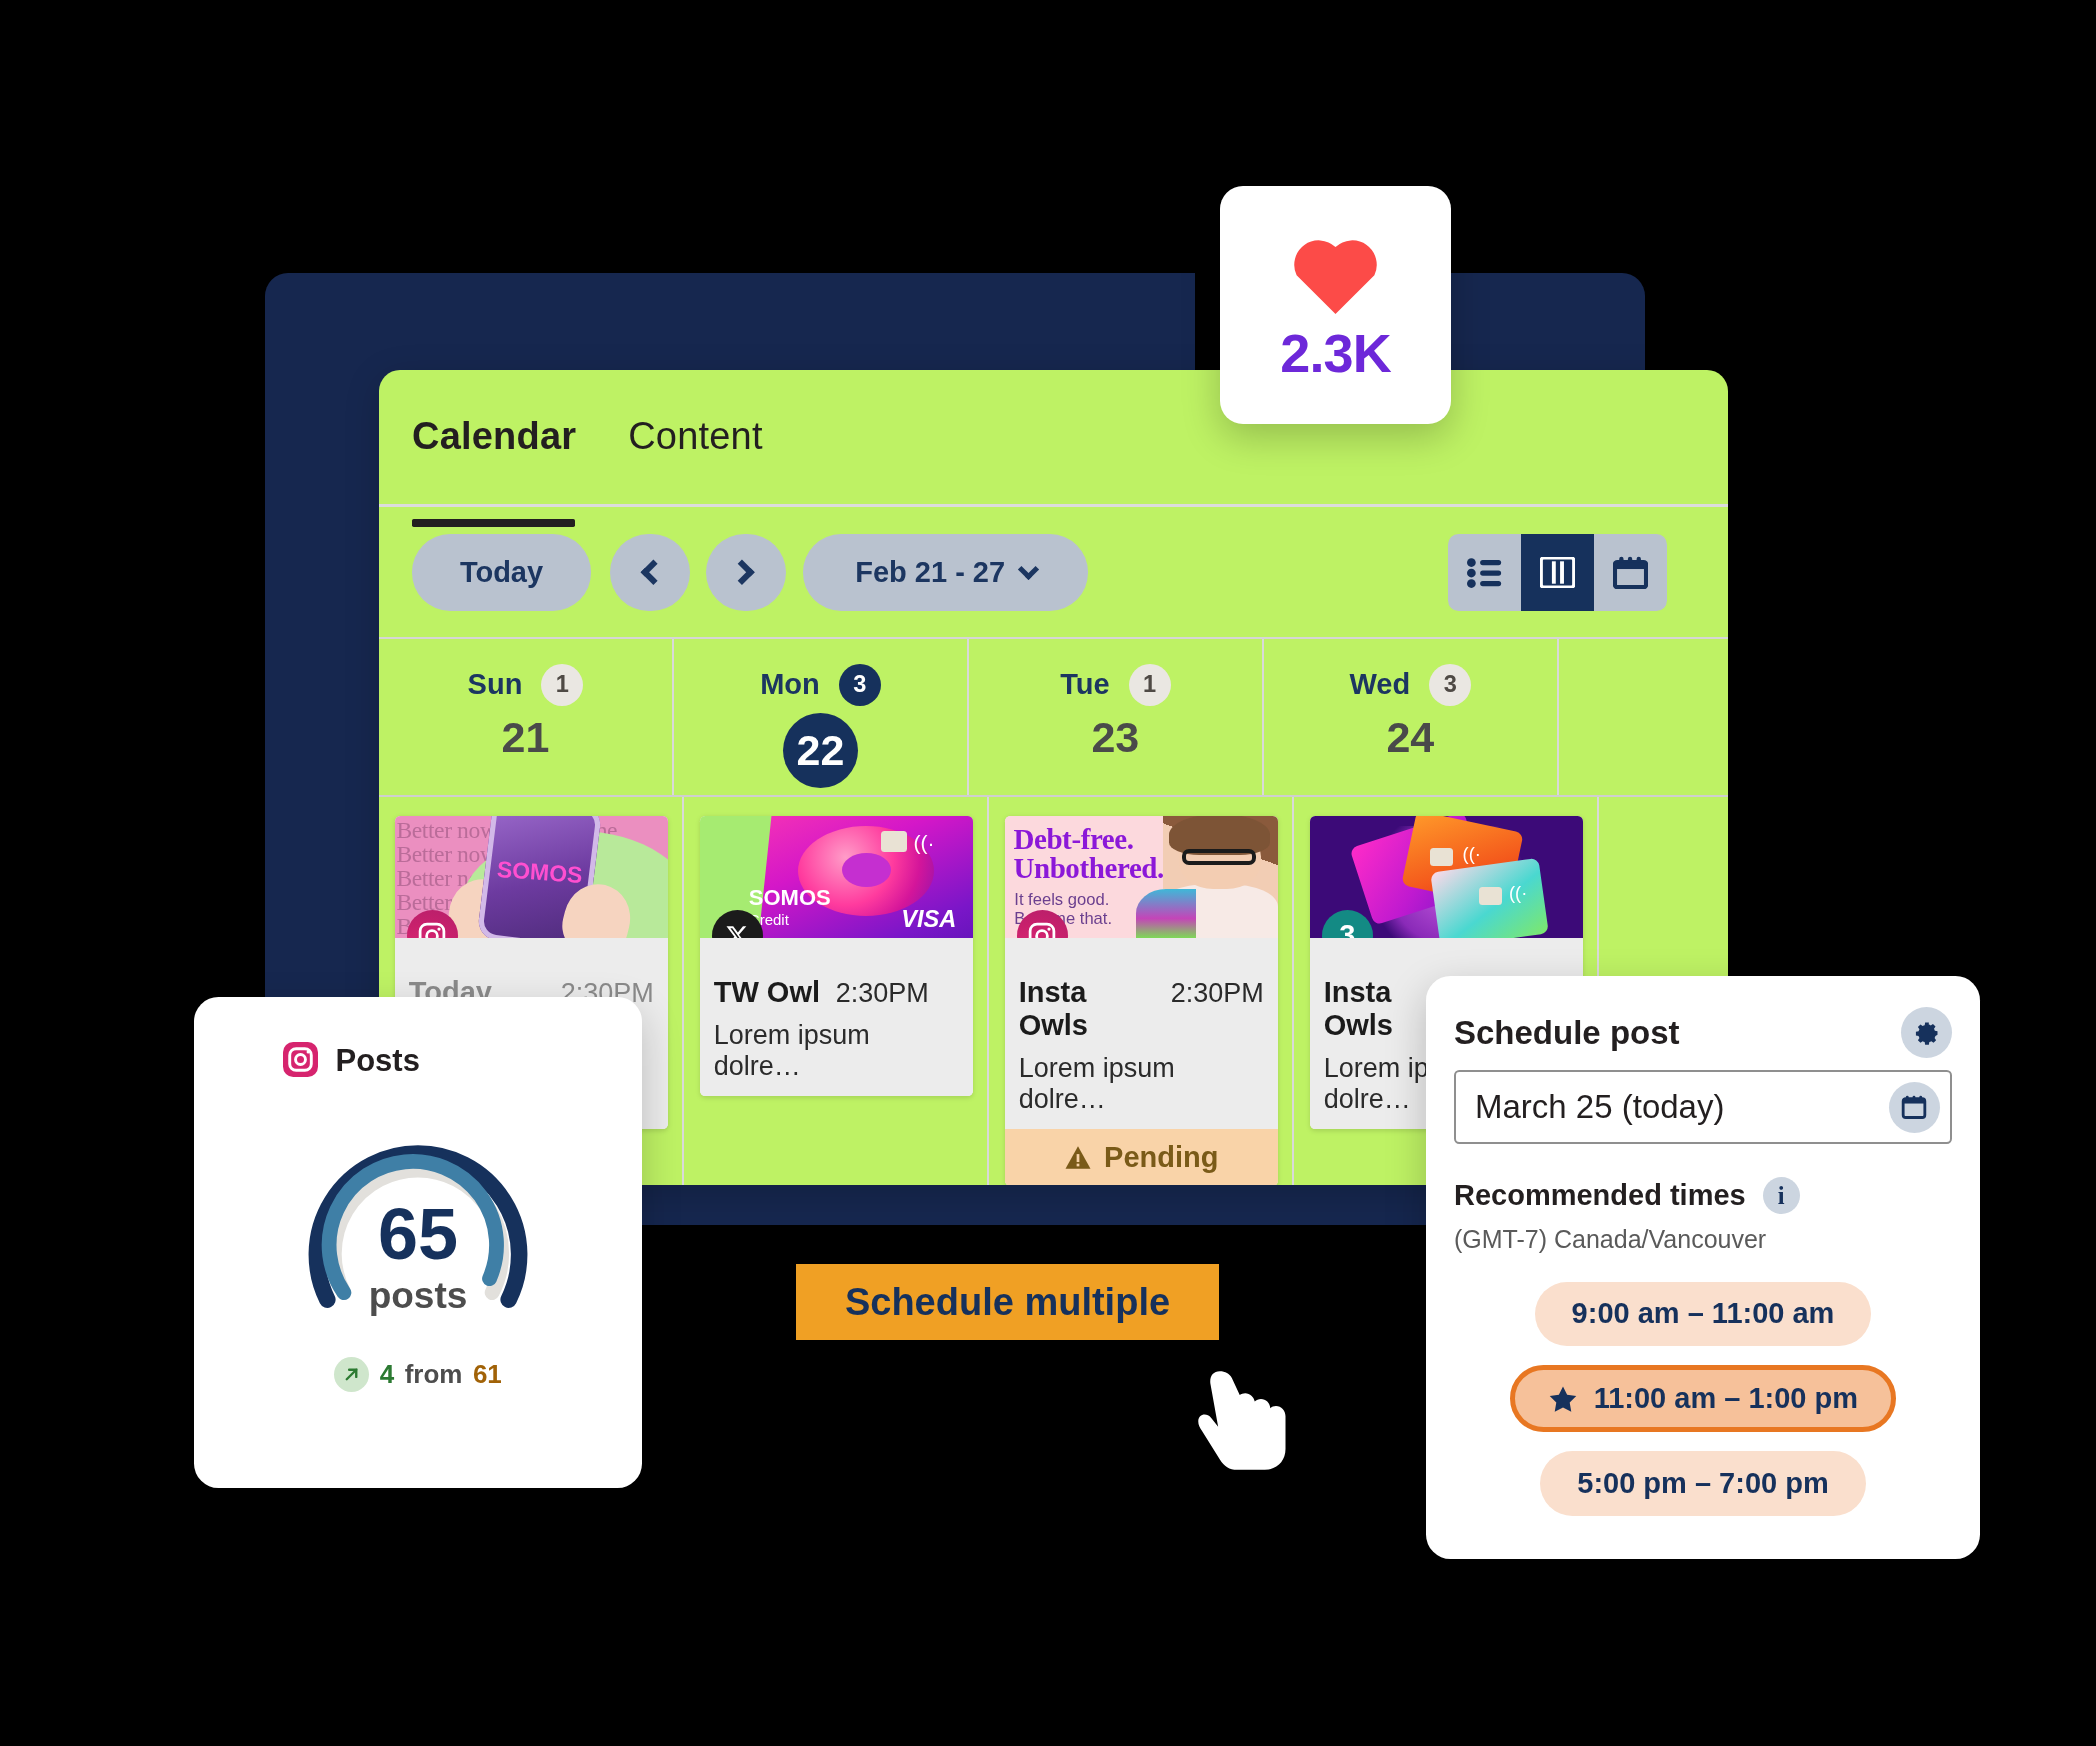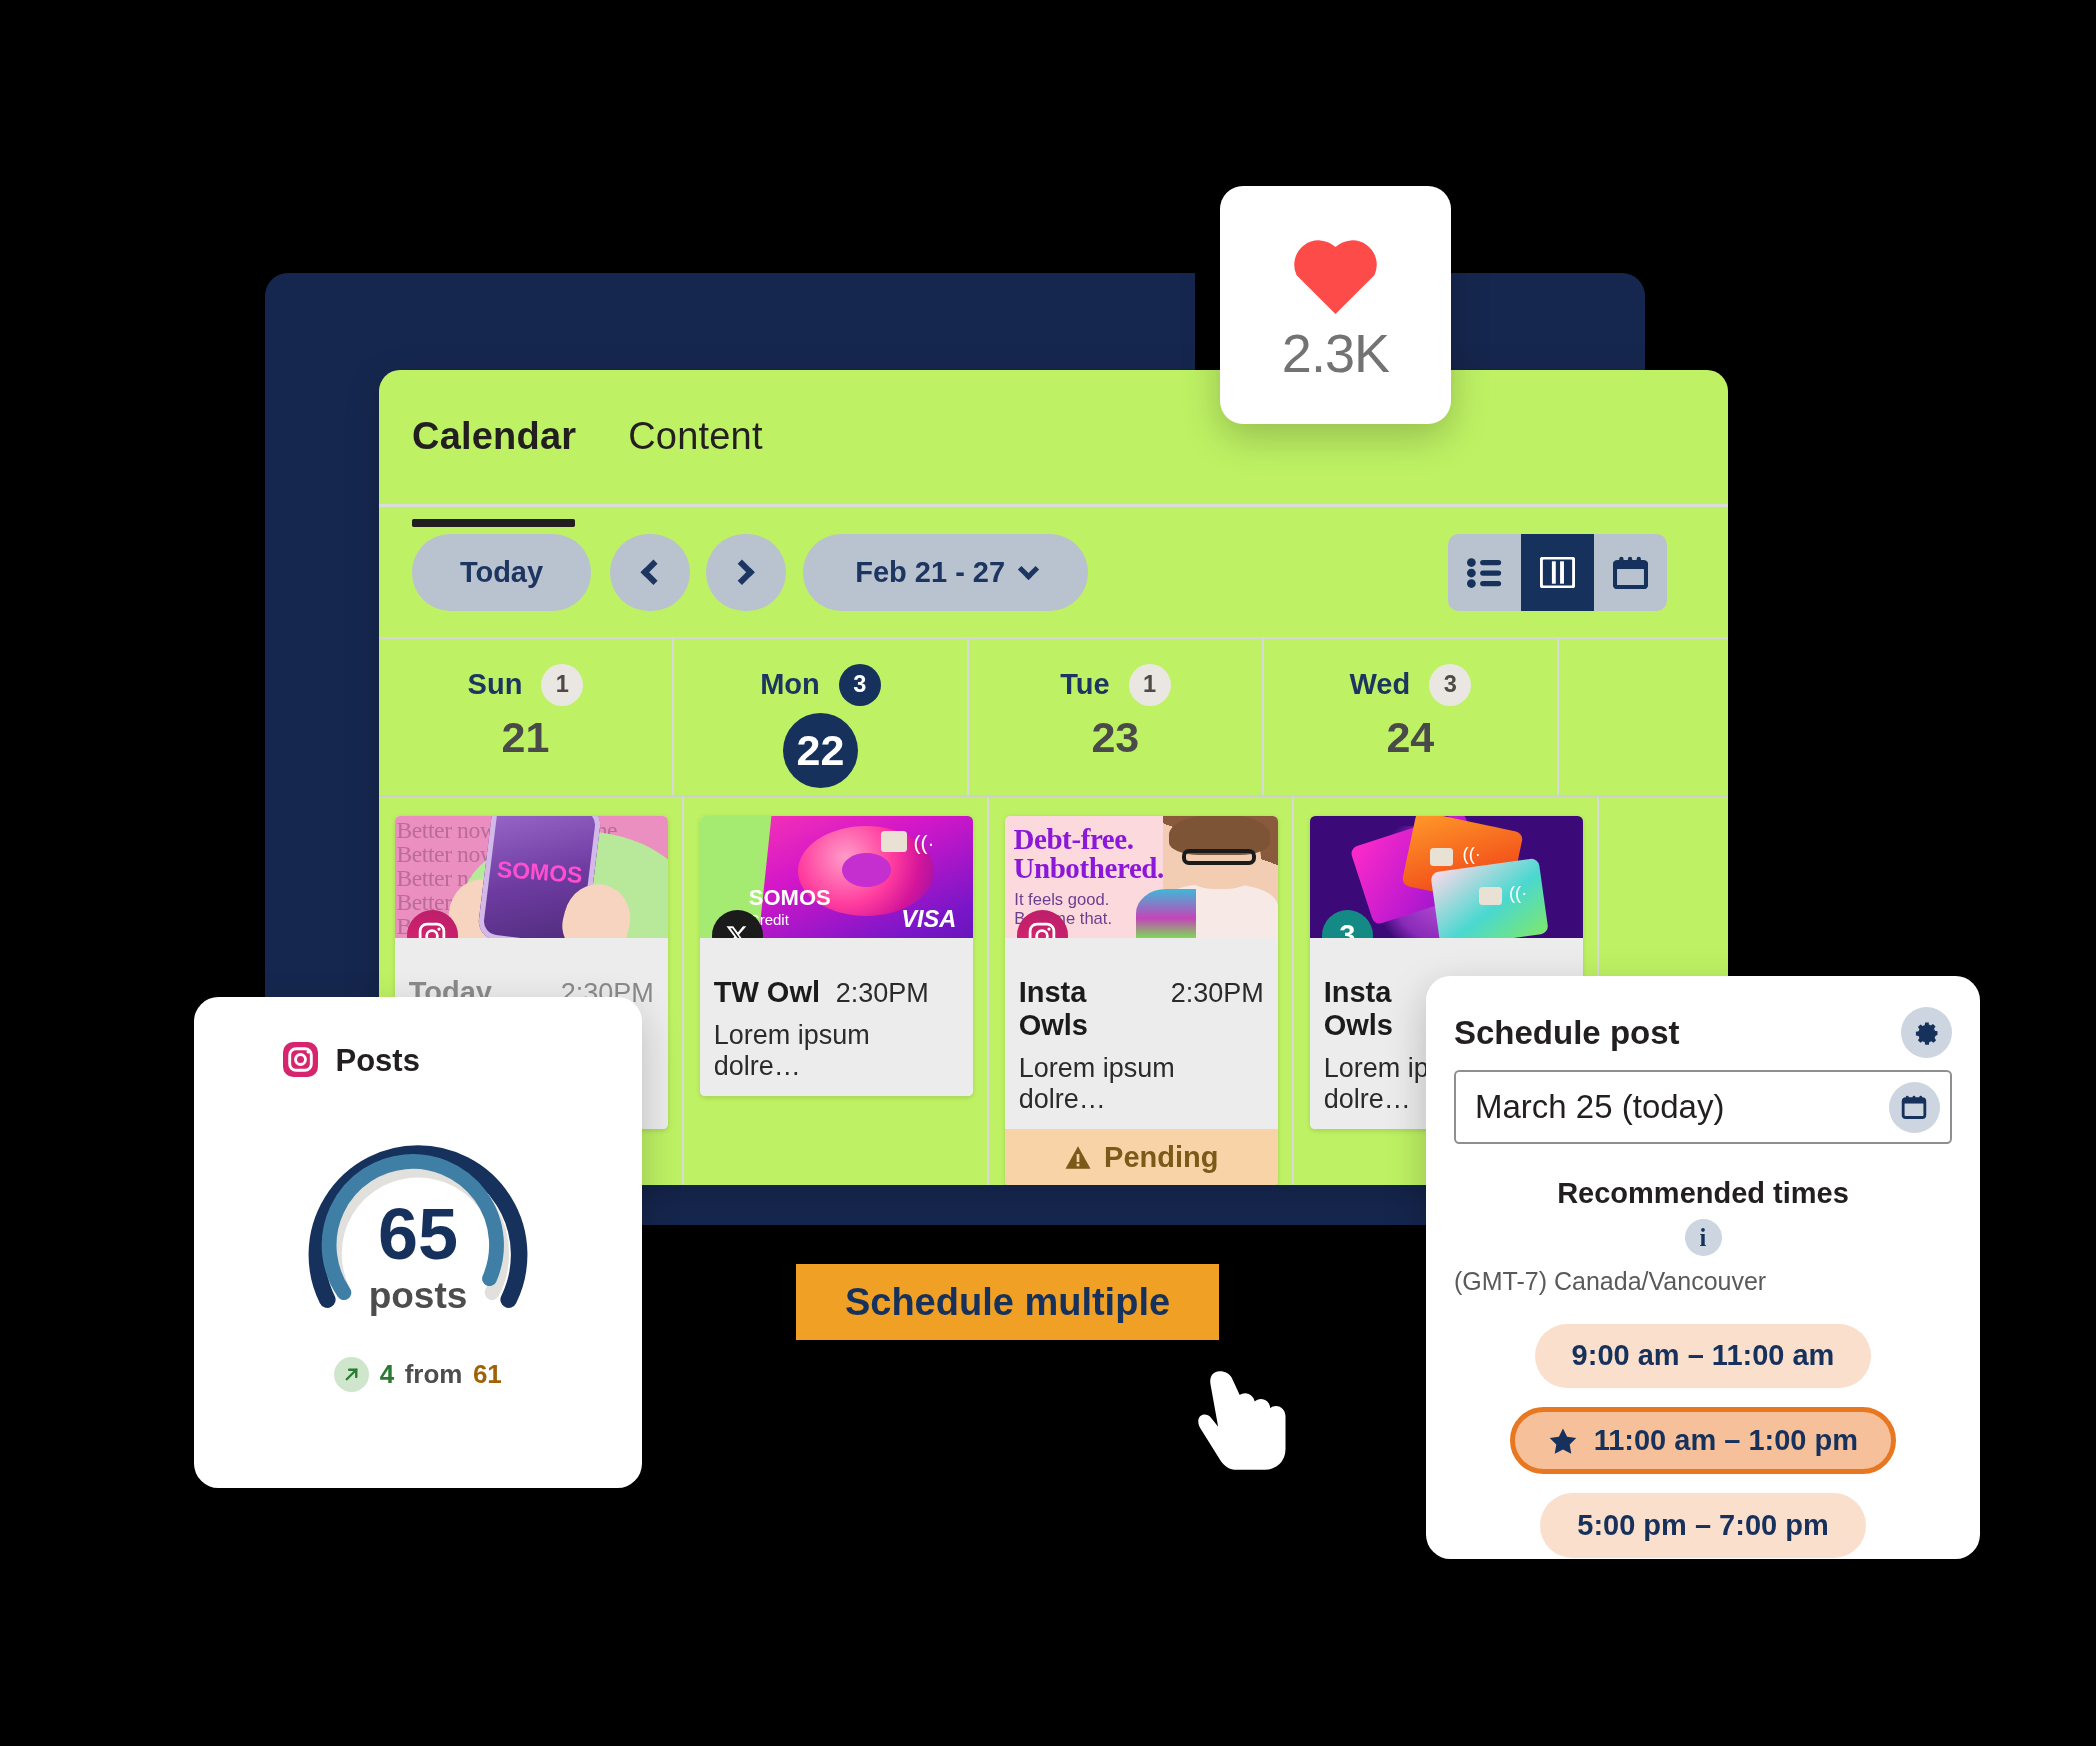--- a/index.html
+++ b/index.html
@@ -154,21 +154,21 @@
                  background: linear-gradient(150deg,#ffd9ea,#4ad8d0 55%,#7ee86a); border-radius: 7.9px; transform: rotate(-8deg); }
   .art-wed .chip { position: absolute; width: 23px; height: 18.3px; background: #e9e2d4; border-radius: 3.5px; }
   .art-wed .wifi { position: absolute; color: #fff; font-size: 18.3px; }
 
   
   .heart-card {
     position: absolute; left: 1220px; top: 186px; width: 231px; height: 238px;
     background: #fff; border-radius: 23px; box-shadow: 0 12.2px 38px rgba(0,0,0,.22);
     display: flex; flex-direction: column; align-items: center; justify-content: center; gap: 5.2px;
   }
-  .heart-num { font-size: 54px; font-weight: 400; color: #737373; letter-spacing: -0.9px; text-align: center; }
+  .heart-num { font-size: 54px; font-weight: 700; color: #6d28d9; letter-spacing: -0.9px; text-align: center; }
 
   
   .posts-card {
     position: absolute; left: 194px; top: 997px; width: 448px; height: 491px;
     background: #fff; border-radius: 24.5px; box-shadow: 0 14px 40px rgba(0,0,0,.20);
     padding: 45px 0 0 0;
   }
   .posts-head { display: flex; align-items: center; gap: 17.5px; padding-left: 89px; }
   .posts-title { font-size: 31px; font-weight: 700; color: #231f20; }
   .gauge-wrap { position: relative; width: 314px; height: 218px; margin: 26px auto 0; }
@@ -188,21 +188,21 @@
     background: #fff; border-radius: 24.5px; box-shadow: 0 14px 40px rgba(0,0,0,.22);
     padding: 31px 28px 0 28px;
   }
   .sched-head { display: flex; align-items: center; justify-content: space-between; }
   .sched-title { font-size: 33px; font-weight: 700; color: #231f20; }
   .round-ic { width: 51px; height: 51px; border-radius: 50%; background: #ccd5e0;
               display: flex; align-items: center; justify-content: center; cursor: pointer; }
   .date-field { margin-top: 12px; height: 74px; border: 2.6px solid #8f8f8f; border-radius: 5.2px;
                 display: flex; align-items: center; padding: 0 10.5px 0 19px; cursor: pointer; }
   .date-val { flex: 1; font-size: 33px; color: #231f20; }
-  .rec-row { margin-top: 33px; display: flex; align-items: center; gap: 9px; flex-direction: column; }
+  .rec-row { margin-top: 33px; display: flex; align-items: center; gap: 17px; }
   .rec-label { font-size: 29px; font-weight: 700; color: #231f20; }
   .info-ic { width: 37px; height: 37px; border-radius: 50%; background: #ccd5e0;
              display: flex; align-items: center; justify-content: center; cursor: pointer; }
   .info-ic b { color: #16315c; font-size: 24.5px; font-family: "Liberation Serif", serif; }
   .tz { margin-top: 10.5px; font-size: 25px; color: #5a5a5a; }
   .slots { margin-top: 28px; display: flex; flex-direction: column; align-items: center; gap: 19px; }
   .slot { background: #fadfcd; color: #16315c; font-weight: 700; font-size: 29px;
           border-radius: 35px; padding: 15.7px 37px; display: flex; align-items: center; gap: 15.7px; cursor: pointer; }
   .slot.sel { background: #f6c19a; border: 5.2px solid #e87722; padding: 12.2px 33px; }
 

